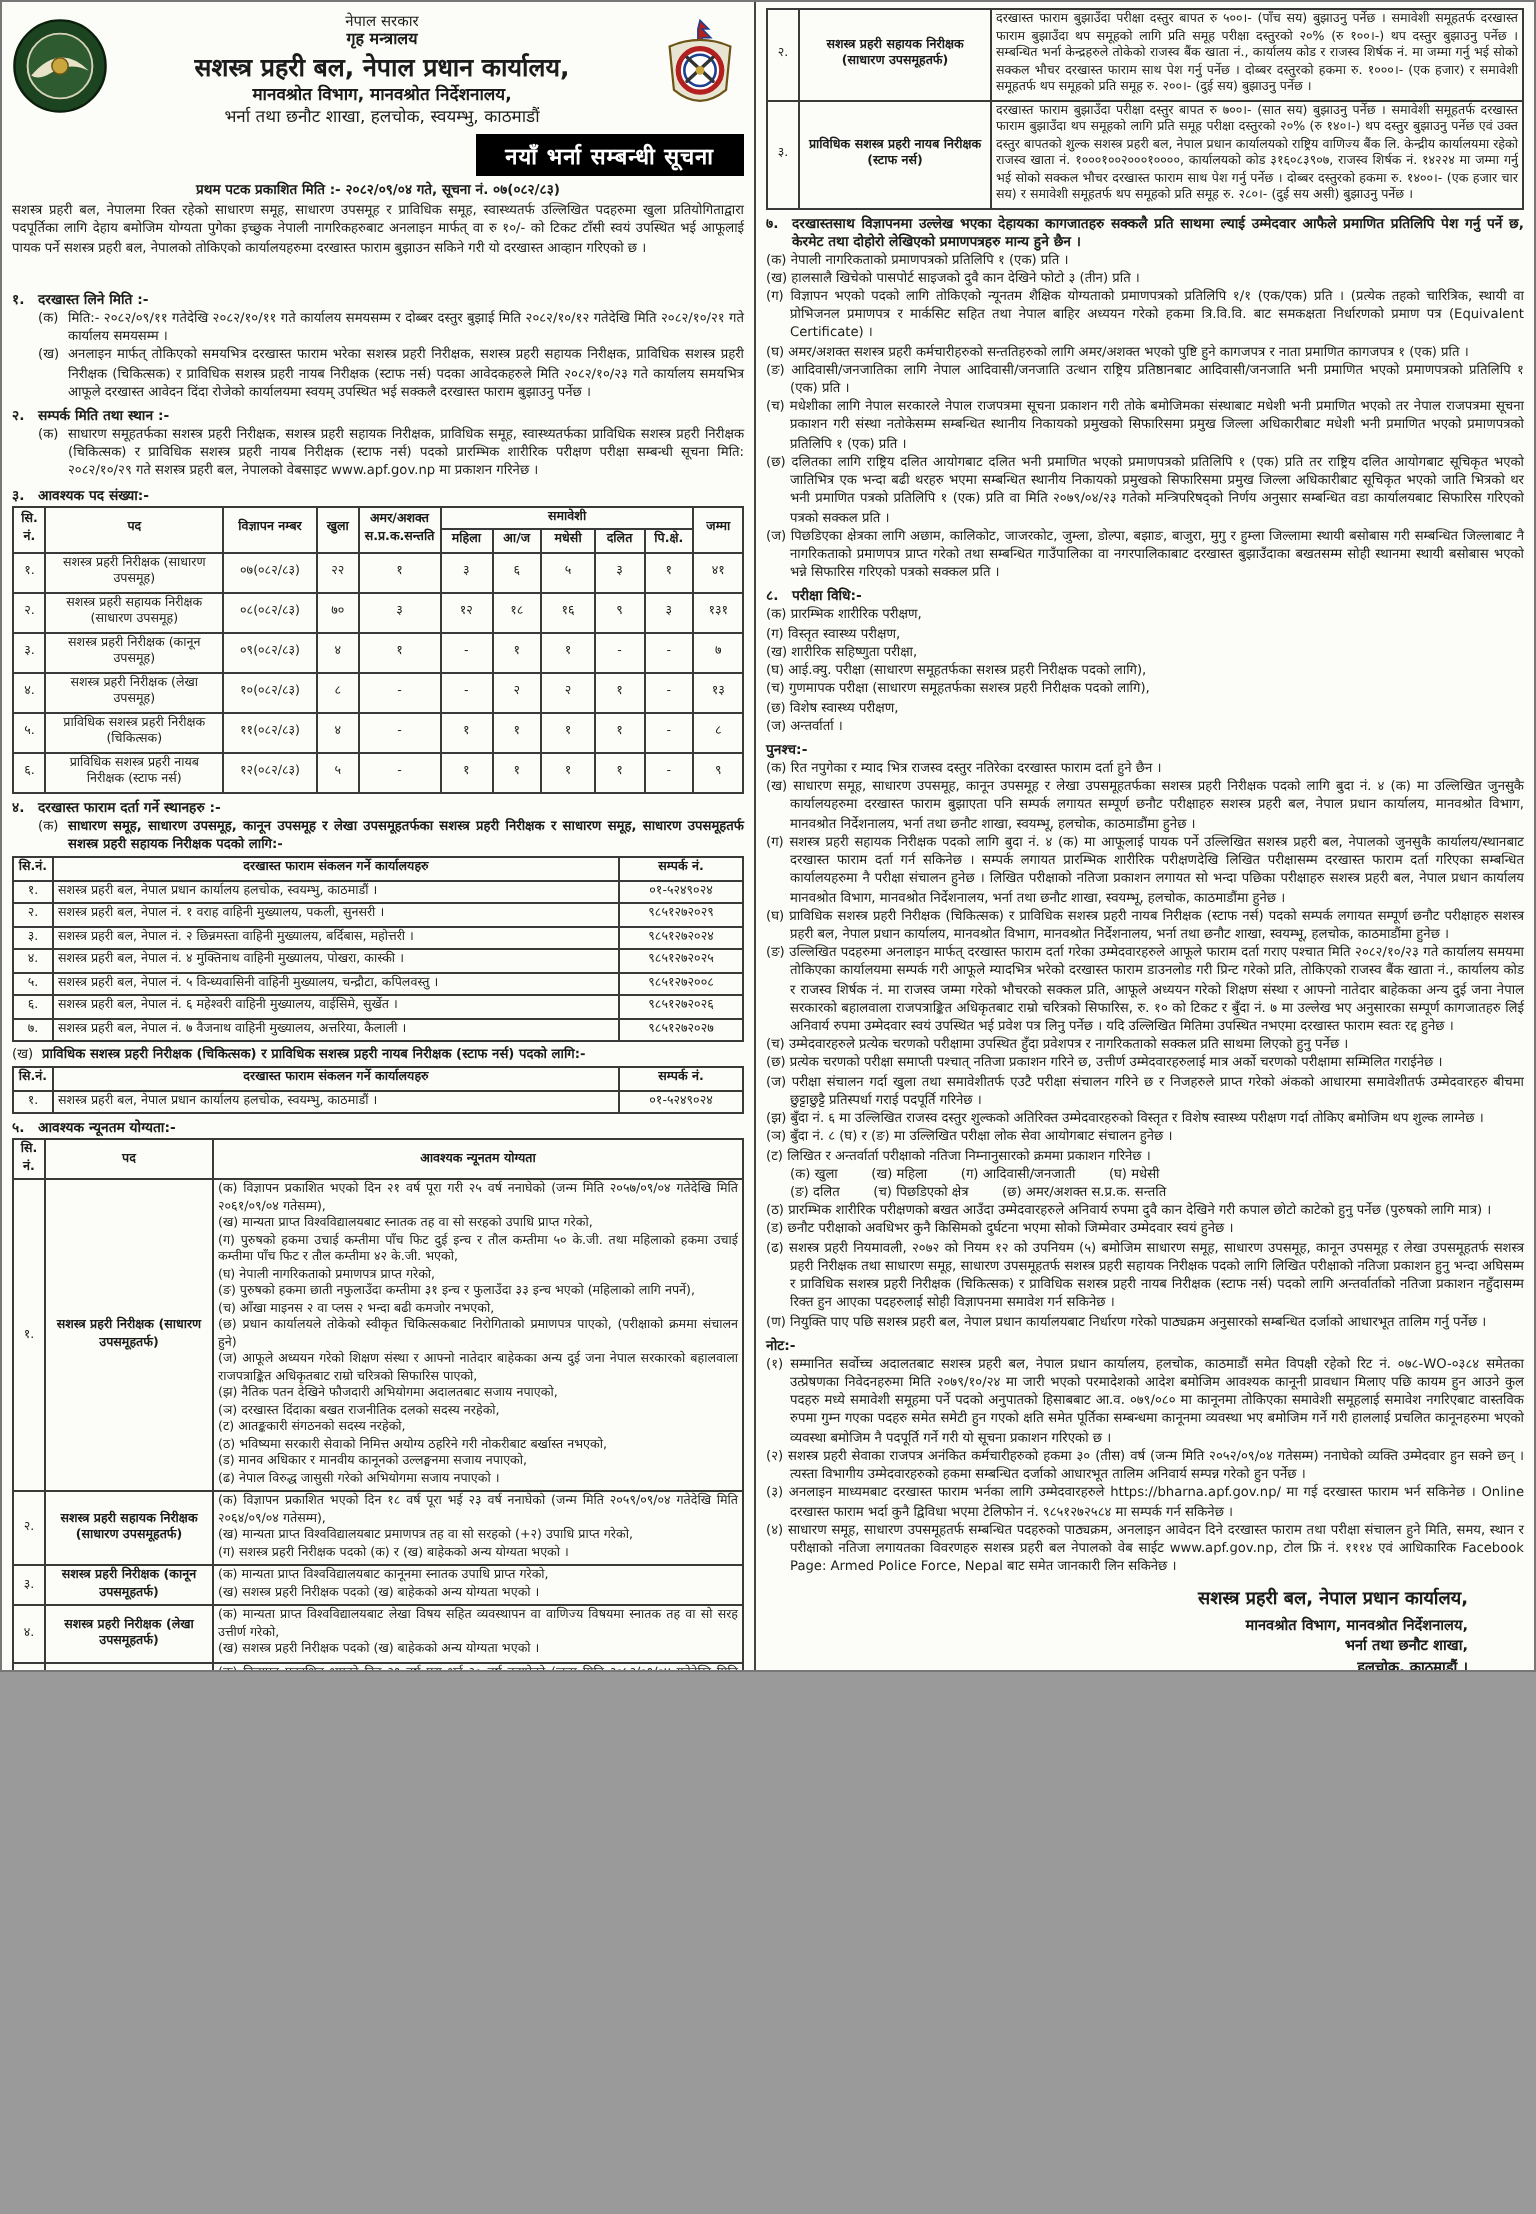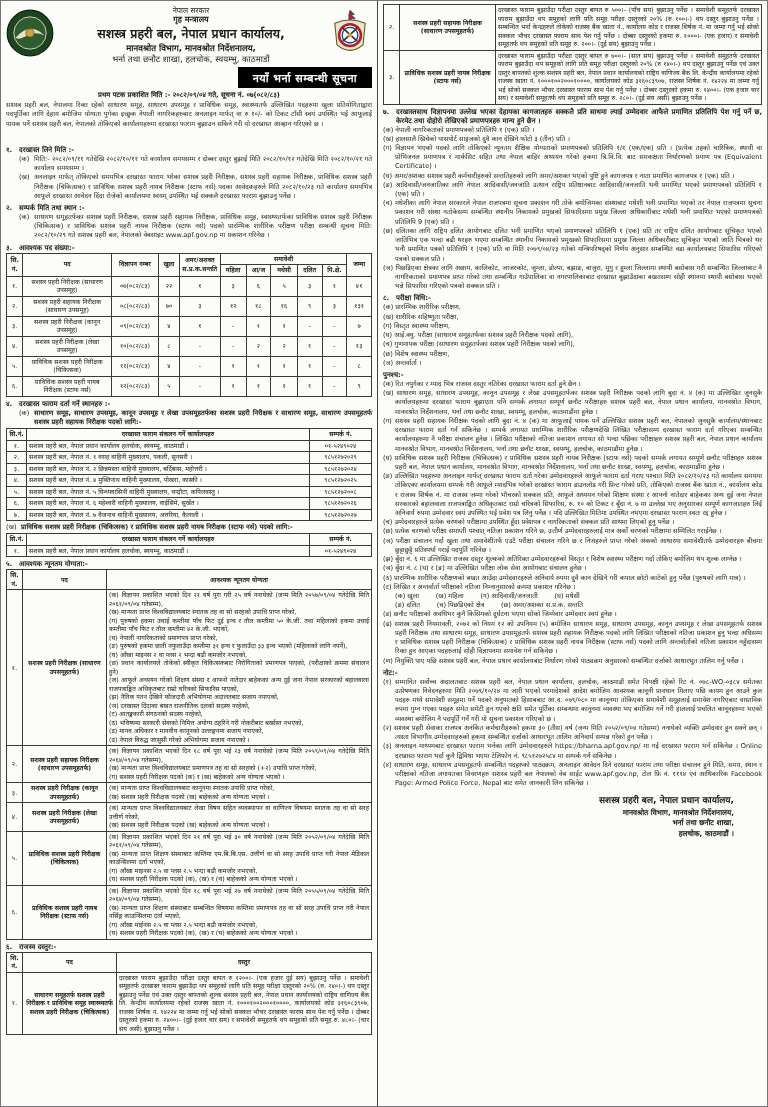--- a/index.html
+++ b/index.html
@@ -1,16 +1,16 @@
 <!DOCTYPE html>
 <html><head>
 <meta charset="utf-8">
 <style>
   html,body{margin:0;padding:0;background:#9a9a9a;}
-  .page{width:768px;height:1107px;background:#fcfcf8;display:flex;overflow:hidden;
+  .page{width:768px;height:836px;background:#fcfcf8;display:flex;overflow:hidden;
         font-family:"DejaVu Sans",sans-serif;color:#1c1c1c;box-sizing:border-box;border:1px solid #777;}
   .col{box-sizing:border-box;padding:3px 5px;overflow:hidden;}
   .col-left{width:378px;border-right:1px solid #444;}
   .col-right{width:390px;}
 
   
   .hdr{display:flex;align-items:center;gap:3px;margin-top:2px;}
   .hdr-mid{flex:1;text-align:center;line-height:1.25;}
   .h-gov{font-size:7.5px;}
   .h-min{font-size:8px;font-weight:bold;}
@@ -481,57 +481,57 @@
       <span class="n">७.</span>
       <span class="t just">दरखास्तसाथ विज्ञापनमा उल्लेख भएका देहायका कागजातहरु सक्कलै प्रति साथमा ल्याई उम्मेदवार आफैले प्रमाणित प्रतिलिपि पेश गर्नु पर्ने छ, केरमेट तथा दोहोरो लेखिएको प्रमाणपत्रहरु मान्य हुने छैन ।</span>
     </div>
     <div>
 
     <div class="li li0">(क) नेपाली नागरिकताको प्रमाणपत्रको प्रतिलिपि १ (एक) प्रति ।</div>
         <div class="li li0">(ख) हालसालै खिचेको पासपोर्ट साइजको दुवै कान देखिने फोटो ३ (तीन) प्रति ।</div>
         <div class="li li0">(ग) विज्ञापन भएको पदको लागि तोकिएको न्यूनतम शैक्षिक योग्यताको प्रमाणपत्रको प्रतिलिपि १/१ (एक/एक) प्रति । (प्रत्येक तहको चारित्रिक, स्थायी वा प्रोभिजनल प्रमाणपत्र र मार्कसिट सहित तथा नेपाल बाहिर अध्ययन गरेको हकमा त्रि.वि.वि. बाट समकक्षता निर्धारणको प्रमाण पत्र (Equivalent Certificate) ।</div>
         <div class="li li0">(घ) अमर/अशक्त सशस्त्र प्रहरी कर्मचारीहरुको सन्ततिहरुको लागि अमर/अशक्त भएको पुष्टि हुने कागजपत्र र नाता प्रमाणित कागजपत्र १ (एक) प्रति ।</div>
         <div class="li li0">(ङ) आदिवासी/जनजातिका लागि नेपाल आदिवासी/जनजाति उत्थान राष्ट्रिय प्रतिष्ठानबाट आदिवासी/जनजाति भनी प्रमाणित भएको प्रमाणपत्रको प्रतिलिपि १ (एक) प्रति ।</div>
-        <div class="li li0">(च) मधेशीका लागि नेपाल सरकारले नेपाल राजपत्रमा सूचना प्रकाशन गरी तोके बमोजिमका संस्थाबाट मधेशी भनी प्रमाणित भएको तर नेपाल राजपत्रमा सूचना प्रकाशन गरी संस्था नतोकेसम्म सम्बन्धित स्थानीय निकायको प्रमुखको सिफारिसमा प्रमुख जिल्ला अधिकारीबाट मधेशी भनी प्रमाणित भएको प्रमाणपत्रको प्रतिलिपि 9 (एक) प्रति ।</div>
+        <div class="li li0">(च) मधेशीका लागि नेपाल सरकारले नेपाल राजपत्रमा सूचना प्रकाशन गरी तोके बमोजिमका संस्थाबाट मधेशी भनी प्रमाणित भएको तर नेपाल राजपत्रमा सूचना प्रकाशन गरी संस्था नतोकेसम्म सम्बन्धित स्थानीय निकायको प्रमुखको सिफारिसमा प्रमुख जिल्ला अधिकारीबाट मधेशी भनी प्रमाणित भएको प्रमाणपत्रको प्रतिलिपि १ (एक) प्रति ।</div>
         <div class="li li0">(छ) दलितका लागि राष्ट्रिय दलित आयोगबाट दलित भनी प्रमाणित भएको प्रमाणपत्रको प्रतिलिपि १ (एक) प्रति तर राष्ट्रिय दलित आयोगबाट सूचिकृत भएको जातिभित्र एक भन्दा बढी थरहरु भएमा सम्बन्धित स्थानीय निकायको प्रमुखको सिफारिसमा प्रमुख जिल्ला अधिकारीबाट सूचिकृत भएको जाति भित्रको थर भनी प्रमाणित पत्रको प्रतिलिपि १ (एक) प्रति वा मिति २०७९/०४/२३ गतेको मन्त्रिपरिषद्को निर्णय अनुसार सम्बन्धित वडा कार्यालयबाट सिफारिस गरिएको पत्रको सक्कल प्रति ।</div>
         <div class="li li0">(ज) पिछडिएका क्षेत्रका लागि अछाम, कालिकोट, जाजरकोट, जुम्ला, डोल्पा, बझाङ, बाजुरा, मुगु र हुम्ला जिल्लामा स्थायी बसोबास गरी सम्बन्धित जिल्लाबाट नै नागरिकताको प्रमाणपत्र प्राप्त गरेको तथा सम्बन्धित गाउँपालिका वा नगरपालिकाबाट दरखास्त बुझाउँदाका बखतसम्म सोही स्थानमा स्थायी बसोबास भएको भन्ने सिफारिस गरिएको पत्रको सक्कल प्रति ।</div>
       </div>
 
     <div class="sec">
       <span class="n">८.</span>
       <span class="t">परीक्षा विधि:-</span>
     </div>
     <div>
 
     <div class="li li0">(क) प्रारम्भिक शारीरिक परीक्षण,</div>
+        <div class="li li0">(ग) विस्तृत स्वास्थ्य परीक्षण,</div>
         <div class="li li0">(ख) शारीरिक सहिष्णुता परीक्षा,</div>
-        <div class="li li0">(ग) विस्तृत स्वास्थ्य परीक्षण,</div>
         <div class="li li0">(घ) आई.क्यु. परीक्षा (साधारण समूहतर्फका सशस्त्र प्रहरी निरीक्षक पदको लागि),</div>
         <div class="li li0">(च) गुणमापक परीक्षा (साधारण समूहतर्फका सशस्त्र प्रहरी निरीक्षक पदको लागि),</div>
         <div class="li li0">(छ) विशेष स्वास्थ्य परीक्षण,</div>
         <div class="li li0">(ज) अन्तर्वार्ता ।</div>
       </div>
 
     <div class="blk-title">पुनश्च:-</div>
     <div>
 
     <div class="li li0">(क) रित नपुगेका र म्याद भित्र राजस्व दस्तुर नतिरेका दरखास्त फाराम दर्ता हुने छैन ।</div>
         <div class="li li0">(ख) साधारण समूह, साधारण उपसमूह, कानून उपसमूह र लेखा उपसमूहतर्फका सशस्त्र प्रहरी निरीक्षक पदको लागि बुदा नं. ४ (क) मा उल्लिखित जुनसुकै कार्यालयहरुमा दरखास्त फाराम बुझाएता पनि सम्पर्क लगायत सम्पूर्ण छनौट परीक्षाहरु सशस्त्र प्रहरी बल, नेपाल प्रधान कार्यालय, मानवश्रोत विभाग, मानवश्रोत निर्देशनालय, भर्ना तथा छनौट शाखा, स्वयम्भू, हलचोक, काठमाडौंमा हुनेछ ।</div>
         <div class="li li0">(ग) सशस्त्र प्रहरी सहायक निरीक्षक पदको लागि बुदा नं. ४ (क) मा आफूलाई पायक पर्ने उल्लिखित सशस्त्र प्रहरी बल, नेपालको जुनसुकै कार्यालय/स्थानबाट दरखास्त फाराम दर्ता गर्न सकिनेछ । सम्पर्क लगायत प्रारम्भिक शारीरिक परीक्षणदेखि लिखित परीक्षासम्म दरखास्त फाराम दर्ता गरिएका सम्बन्धित कार्यालयहरुमा नै परीक्षा संचालन हुनेछ । लिखित परीक्षाको नतिजा प्रकाशन लगायत सो भन्दा पछिका परीक्षाहरु सशस्त्र प्रहरी बल, नेपाल प्रधान कार्यालय मानवश्रोत विभाग, मानवश्रोत निर्देशनालय, भर्ना तथा छनौट शाखा, स्वयम्भू, हलचोक, काठमाडौंमा हुनेछ ।</div>
         <div class="li li0">(घ) प्राविधिक सशस्त्र प्रहरी निरीक्षक (चिकित्सक) र प्राविधिक सशस्त्र प्रहरी नायब निरीक्षक (स्टाफ नर्स) पदको सम्पर्क लगायत सम्पूर्ण छनौट परीक्षाहरु सशस्त्र प्रहरी बल, नेपाल प्रधान कार्यालय, मानवश्रोत विभाग, मानवश्रोत निर्देशनालय, भर्ना तथा छनौट शाखा, स्वयम्भू, हलचोक, काठमाडौंमा हुनेछ ।</div>
         <div class="li li0">(ङ) उल्लिखित पदहरुमा अनलाइन मार्फत् दरखास्त फाराम दर्ता गरेका उम्मेदवारहरुले आफूले फाराम दर्ता गराए पश्चात मिति २०८२/१०/२३ गते कार्यालय समयमा तोकिएका कार्यालयमा सम्पर्क गरी आफूले म्यादभित्र भरेको दरखास्त फाराम डाउनलोड गरी प्रिन्ट गरेको प्रति, तोकिएको राजस्व बैंक खाता नं., कार्यालय कोड र राजस्व शिर्षक नं. मा राजस्व जम्मा गरेको भौचरको सक्कल प्रति, आफूले अध्ययन गरेको शिक्षण संस्था र आफ्नो नातेदार बाहेकका अन्य दुई जना नेपाल सरकारको बहालवाला राजपत्राङ्कित अधिकृतबाट राम्रो चरित्रको सिफारिस, रु. १० को टिकट र बुँदा नं. ७ मा उल्लेख भए अनुसारका सम्पूर्ण कागजातहरु लिई अनिवार्य रुपमा उम्मेदवार स्वयं उपस्थित भई प्रवेश पत्र लिनु पर्नेछ । यदि उल्लिखित मितिमा उपस्थित नभएमा दरखास्त फाराम स्वतः रद्द हुनेछ ।</div>
         <div class="li li0">(च) उम्मेदवारहरुले प्रत्येक चरणको परीक्षामा उपस्थित हुँदा प्रवेशपत्र र नागरिकताको सक्कल प्रति साथमा लिएको हुनु पर्नेछ ।</div>
         <div class="li li0">(छ) प्रत्येक चरणको परीक्षा समाप्ती पश्चात् नतिजा प्रकाशन गरिने छ, उत्तीर्ण उम्मेदवारहरुलाई मात्र अर्को चरणको परीक्षामा सम्मिलित गराईनेछ ।</div>
         <div class="li li0">(ज) परीक्षा संचालन गर्दा खुला तथा समावेशीतर्फ एउटै परीक्षा संचालन गरिने छ र निजहरुले प्राप्त गरेको अंकको आधारमा समावेशीतर्फ उम्मेदवारहरु बीचमा छुट्टाछुट्टै प्रतिस्पर्धा गराई पदपूर्ति गरिनेछ ।</div>
         <div class="li li0">(झ) बुँदा नं. ६ मा उल्लिखित राजस्व दस्तुर शुल्कको अतिरिक्त उम्मेदवारहरुको विस्तृत र विशेष स्वास्थ्य परीक्षण गर्दा तोकिए बमोजिम थप शुल्क लाग्नेछ ।</div>
         <div class="li li0">(ञ) बुँदा नं. ८ (घ) र (ङ) मा उल्लिखित परीक्षा लोक सेवा आयोगबाट संचालन हुनेछ ।</div>
-        <div class="li li0">(ठ) प्रारम्भिक शारीरिक परीक्षणको बखत आउँदा उम्मेदवारहरुले अनिवार्य रुपमा दुवै कान देखिने गरी कपाल छोटो काटेको हुनु पर्नेछ (पुरुषको लागि मात्र) ।</div>
         <div class="li li0">(ट) लिखित र अन्तर्वार्ता परीक्षाको नतिजा निम्नानुसारको क्रममा प्रकाशन गरिनेछ ।
 (क) खुला        (ख) महिला        (ग) आदिवासी/जनजाती        (घ) मधेसी
 (ङ) दलित        (च) पिछडिएको क्षेत्र        (छ) अमर/अशक्त स.प्र.क. सन्तति</div>
+        <div class="li li0">(ठ) प्रारम्भिक शारीरिक परीक्षणको बखत आउँदा उम्मेदवारहरुले अनिवार्य रुपमा दुवै कान देखिने गरी कपाल छोटो काटेको हुनु पर्नेछ (पुरुषको लागि मात्र) ।</div>
         <div class="li li0">(ड) छनौट परीक्षाको अवधिभर कुनै किसिमको दुर्घटना भएमा सोको जिम्मेवार उम्मेदवार स्वयं हुनेछ ।</div>
         <div class="li li0">(ढ) सशस्त्र प्रहरी नियमावली, २०७२ को नियम १२ को उपनियम (५) बमोजिम साधारण समूह, साधारण उपसमूह, कानून उपसमूह र लेखा उपसमूहतर्फ सशस्त्र प्रहरी निरीक्षक तथा साधारण समूह, साधारण उपसमूहतर्फ सशस्त्र प्रहरी सहायक निरीक्षक पदको लागि लिखित परीक्षाको नतिजा प्रकाशन हुनु भन्दा अघिसम्म र प्राविधिक सशस्त्र प्रहरी निरीक्षक (चिकित्सक) र प्राविधिक सशस्त्र प्रहरी नायब निरीक्षक (स्टाफ नर्स) पदको लागि अन्तर्वार्ताको नतिजा प्रकाशन नहुँदासम्म रिक्त हुन आएका पदहरुलाई सोही विज्ञापनमा समावेश गर्न सकिनेछ ।</div>
         <div class="li li0">(ण) नियुक्ति पाए पछि सशस्त्र प्रहरी बल, नेपाल प्रधान कार्यालयबाट निर्धारण गरेको पाठ्यक्रम अनुसारको सम्बन्धित दर्जाको आधारभूत तालिम गर्नु पर्नेछ ।</div>
       </div>
 
     <div class="blk-title">नोट:-</div>
     <div>
 
     <div class="li li0">(१) सम्मानित सर्वोच्च अदालतबाट सशस्त्र प्रहरी बल, नेपाल प्रधान कार्यालय, हलचोक, काठमाडौं समेत विपक्षी रहेको रिट नं. ०७८-WO-०३८४ समेतका उत्प्रेषणका निवेदनहरुमा मिति २०७९/१०/२४ मा जारी भएको परमादेशको आदेश बमोजिम आवश्यक कानूनी प्रावधान मिलाए पछि कायम हुन आउने कुल पदहरु मध्ये समावेशी समूहमा पर्ने पदको अनुपातको हिसाबबाट आ.व. ०७९/०८० मा कानूनमा तोकिएका समावेशी समूहलाई समावेश नगरिएबाट वास्तविक रुपमा गुम्न गएका पदहरु समेत समेटी हुन गएको क्षति समेत पूर्तिका सम्बन्धमा कानूनमा व्यवस्था भए बमोजिम गर्ने गरी हाललाई प्रचलित कानूनहरुमा भएको व्यवस्था बमोजिम नै पदपूर्ति गर्ने गरी यो सूचना प्रकाशन गरिएको छ ।</div>
         <div class="li li0">(२) सशस्त्र प्रहरी सेवाका राजपत्र अनंकित कर्मचारीहरुको हकमा ३० (तीस) वर्ष (जन्म मिति २०५२/०९/०४ गतेसम्म) ननाघेको व्यक्ति उम्मेदवार हुन सक्ने छन् । त्यस्ता विभागीय उम्मेदवारहरुको हकमा सम्बन्धित दर्जाको आधारभूत तालिम अनिवार्य सम्पन्न गरेको हुन पर्नेछ ।</div>

